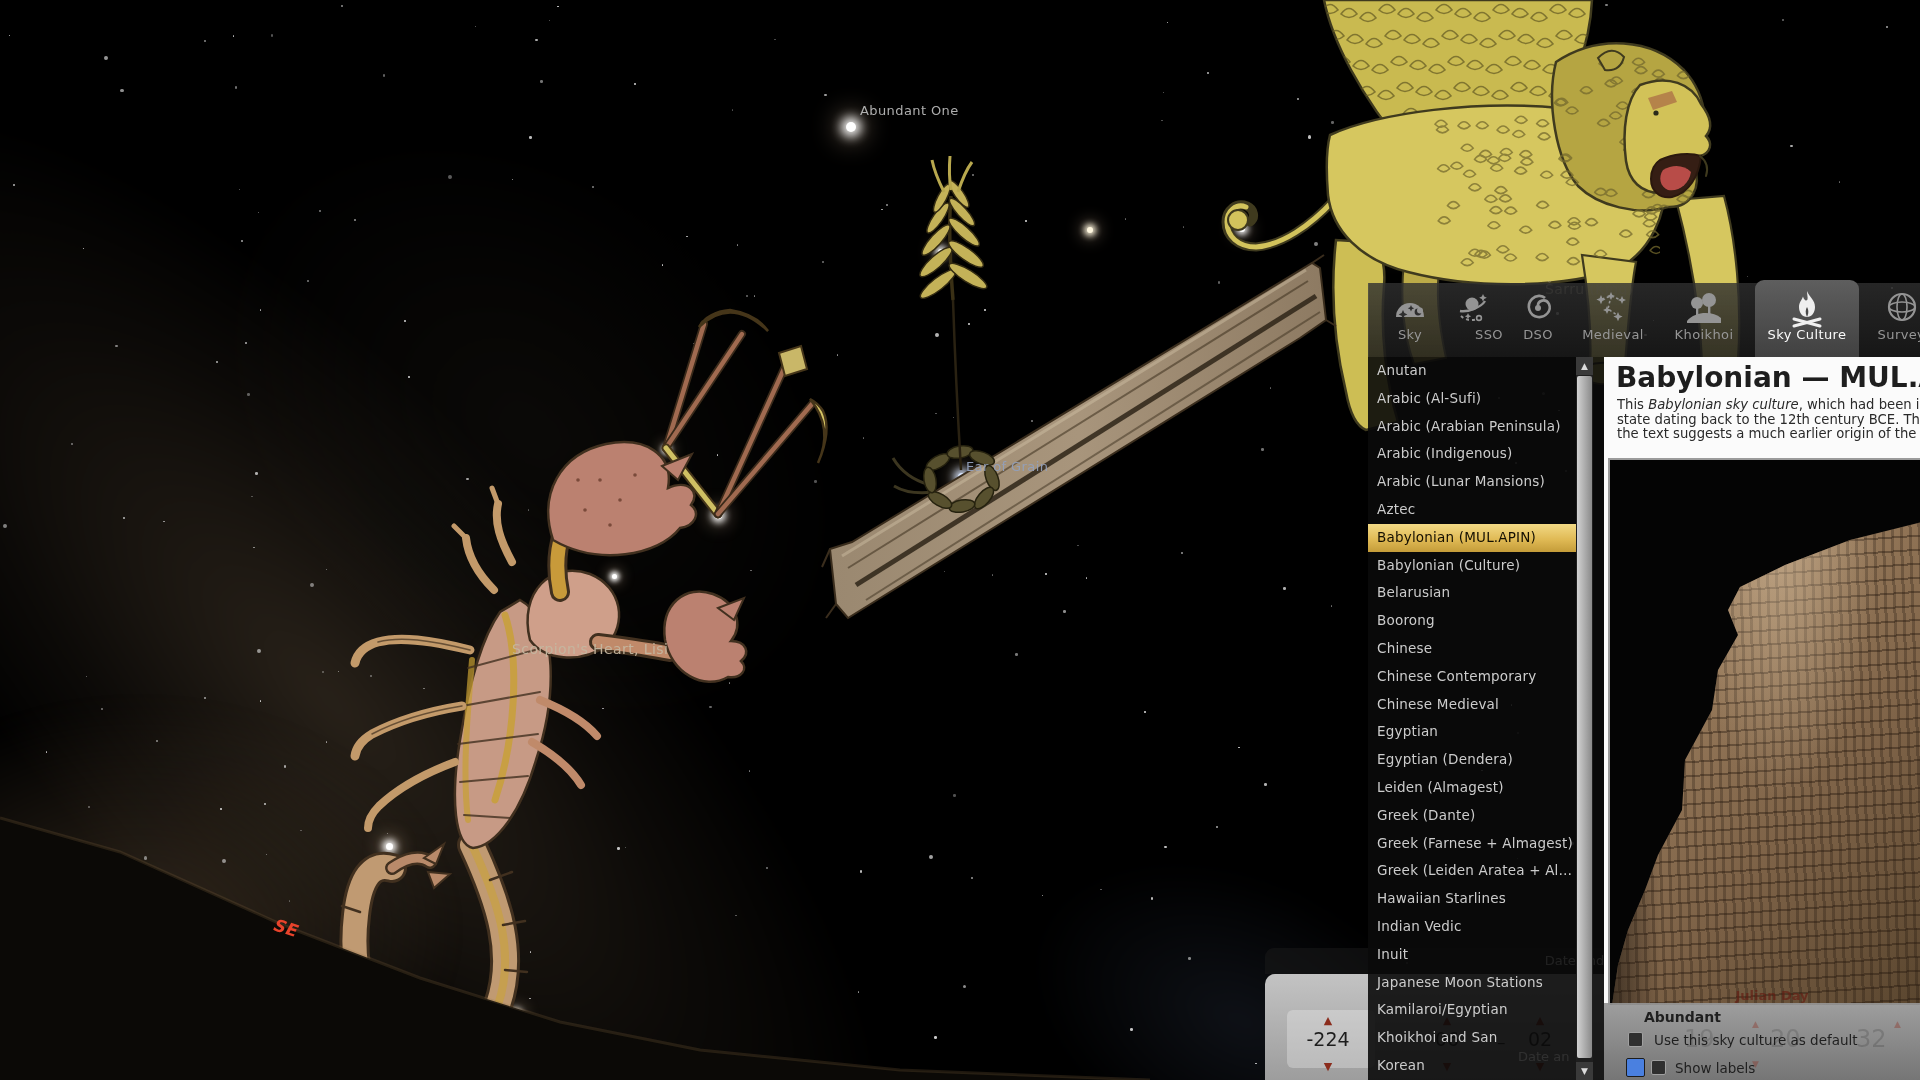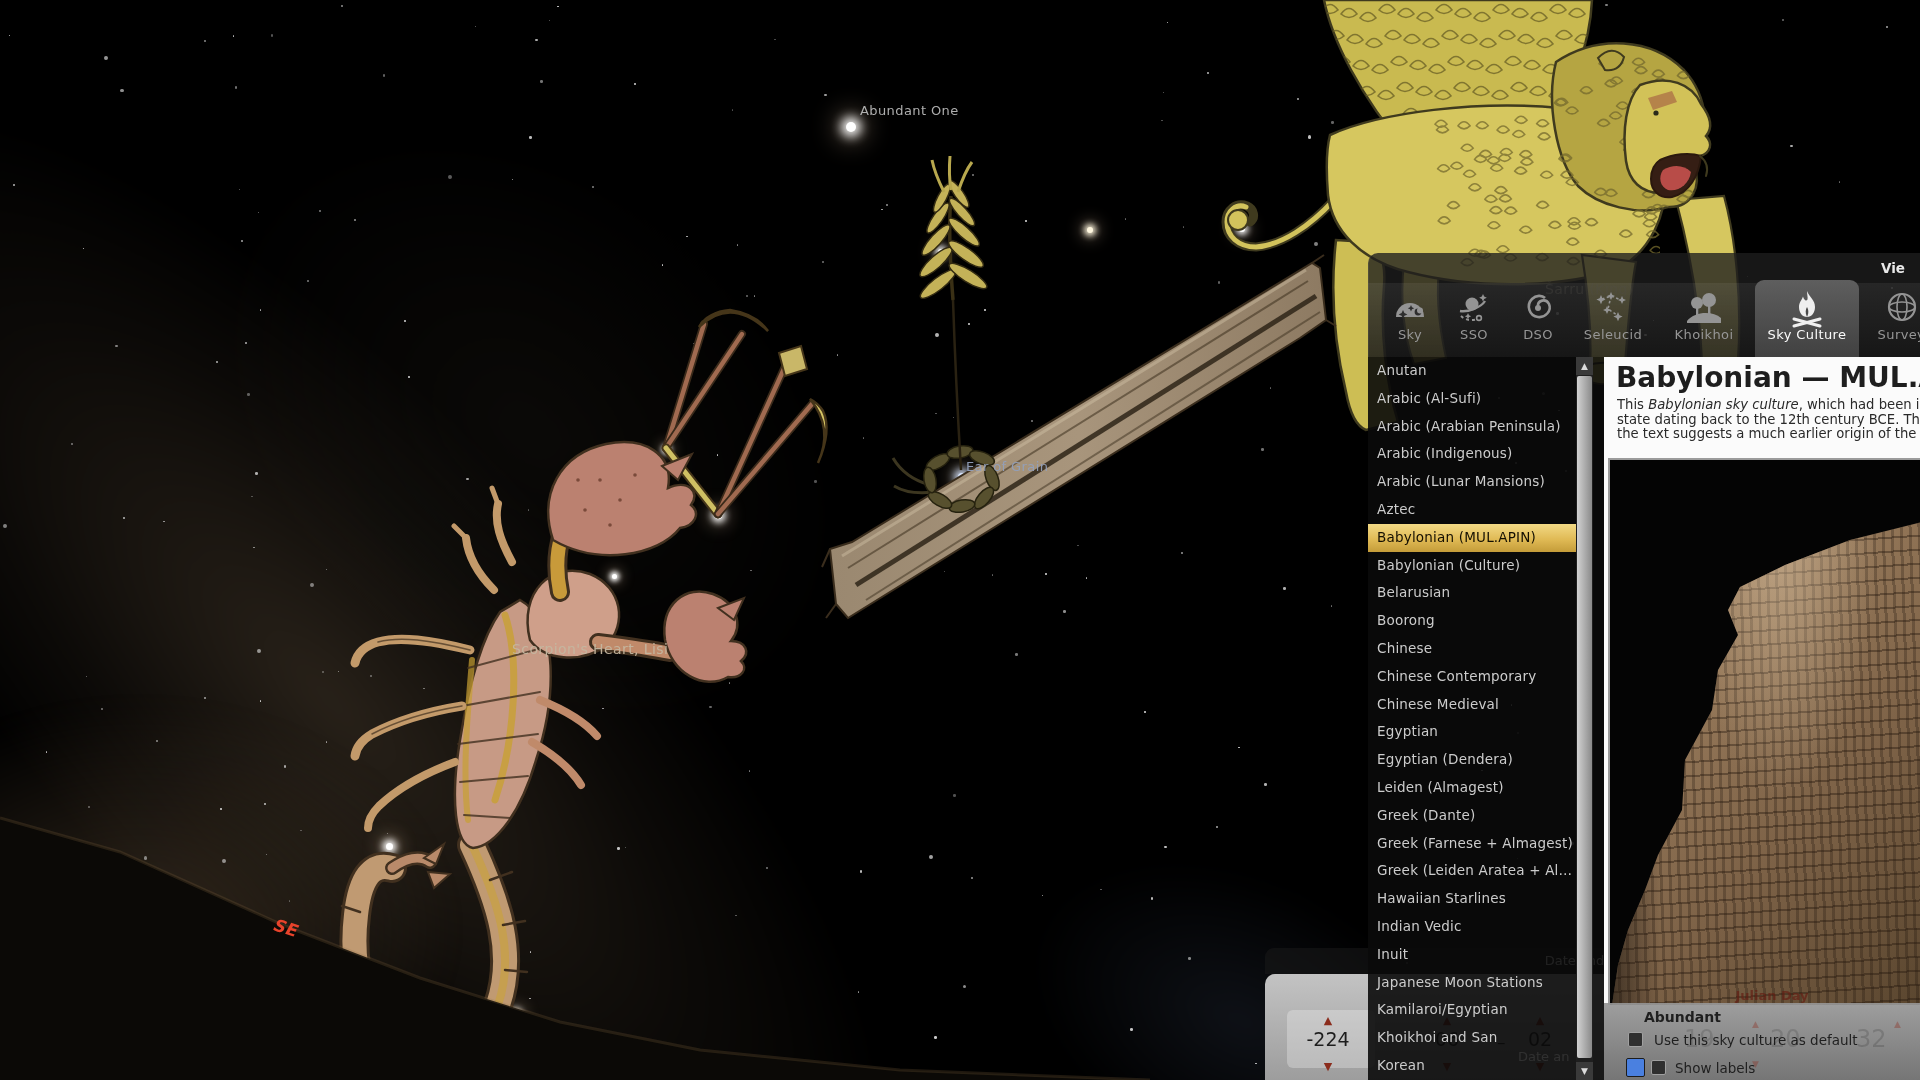--- a/index.html
+++ b/index.html
@@ -725,37 +725,34 @@
       <div class="spin-arrow" style="left:479px;top:40px;">▲</div>
       <div class="spin" style="left:479px;top:54px;">20</div>
       <div class="spin-arrow" style="left:479px;top:86px;">▼</div>
       <div class="spin-arrow" style="left:568px;top:40px;">▲</div>
       <div class="spin" style="left:568px;top:54px;">32</div>
       <div class="spin-arrow" style="left:568px;top:86px;">▼</div>
     </div>
   </div>
 
   <div id="dialog" class="abs">
-    <div id="titlebar">
-      <span id="win-title">Vie</span>
-    </div>
 
     <div id="tabbar">
 
       <div class="tab" style="left:12px;width:58px;">
         <svg class="ticon" viewBox="0 0 38 40">
           <path d="M5,28 a14,14 0 0 1 28,0 z" fill="#949494"></path>
           <path d="M12,21 l1.4,3 3,1.4 -3,1.4 -1.4,3 -1.4,-3 -3,-1.4 3,-1.4 z" fill="#2e2e2e"></path>
           <path d="M20,16 l1,2.2 2.2,1 -2.2,1 -1,2.2 -1,-2.2 -2.2,-1 2.2,-1 z" fill="#2e2e2e"></path>
           <circle cx="27" cy="23" r="3.4" fill="#2e2e2e"></circle>
             <circle cx="29" cy="21.6" r="3" fill="#949494"></circle>
         </svg>
         <span class="tlabel">Sky</span>
       </div>
-      <div class="tab" style="left:76px;width:58px;">
+      <div class="tab" style="left:76px;width:58px;text-align:right;">
         <svg class="ticon" viewBox="0 0 38 40">
           <circle cx="17" cy="15" r="6.5" fill="#949494"></circle>
           <path d="M5,22 a16,7 -20 0 0 25,-10" fill="none" stroke="#949494" stroke-width="2.4"></path>
           <path d="M6,27 a15,15 0 0 0 16,3" fill="none" stroke="#949494" stroke-width="2" stroke-dasharray="3 3"></path>
           <circle cx="24" cy="29" r="2.4" fill="none" stroke="#949494" stroke-width="1.6"></circle>
           <path d="M28,5 l1.2,2.6 2.6,1.2 -2.6,1.2 -1.2,2.6 -1.2,-2.6 -2.6,-1.2 2.6,-1.2 z" fill="#949494"></path>
           <path d="M13,24 l1,2.2 2.2,1 -2.2,1 -1,2.2 -1,-2.2 -2.2,-1 2.2,-1 z" fill="#949494"></path>
         </svg>
         <span class="tlabel">SSO</span>
       </div>
@@ -768,21 +765,21 @@
       </div>
       <div class="tab" style="left:204px;width:80px;">
         <svg class="ticon" viewBox="0 0 38 40">
           <path d="M8,10 L17,7 L27,11 M17,7 L14,20 L23,26" fill="none" stroke="#949494" stroke-width="1.6" stroke-dasharray="2.5 2.5"></path>
           <path d="M7,6 l1.4,3.2 3.2,1.4 -3.2,1.4 -1.4,3.2 -1.4,-3.2 -3.2,-1.4 3.2,-1.4 z" fill="#949494"></path>
           <path d="M17,3 l1.2,2.8 2.8,1.2 -2.8,1.2 -1.2,2.8 -1.2,-2.8 -2.8,-1.2 2.8,-1.2 z" fill="#949494"></path>
           <path d="M28,7 l1.2,2.8 2.8,1.2 -2.8,1.2 -1.2,2.8 -1.2,-2.8 -2.8,-1.2 2.8,-1.2 z" fill="#949494"></path>
           <path d="M13,17 l1.2,2.8 2.8,1.2 -2.8,1.2 -1.2,2.8 -1.2,-2.8 -2.8,-1.2 2.8,-1.2 z" fill="#949494"></path>
           <path d="M24,23 l1.4,3.2 3.2,1.4 -3.2,1.4 -1.4,3.2 -1.4,-3.2 -3.2,-1.4 3.2,-1.4 z" fill="#949494"></path>
         </svg>
-        <span class="tlabel">Seleucid</span>
+        <span class="tlabel">Medieval</span>
       </div>
       <div class="tab" style="left:290px;width:90px;">
         <svg class="ticon" viewBox="0 0 38 40">
           <circle cx="12" cy="14" r="6" fill="#949494"></circle>
             <circle cx="24" cy="11" r="7" fill="#949494"></circle>
           <rect x="11" y="18" width="2.4" height="10" fill="#949494"></rect>
             <rect x="23" y="16" width="2.4" height="12" fill="#949494"></rect>
           <path d="M2,32 C10,22 28,22 36,29 L36,34 L2,34 Z" fill="#949494"></path>
         </svg>
         <span class="tlabel">Khoikhoi</span>

